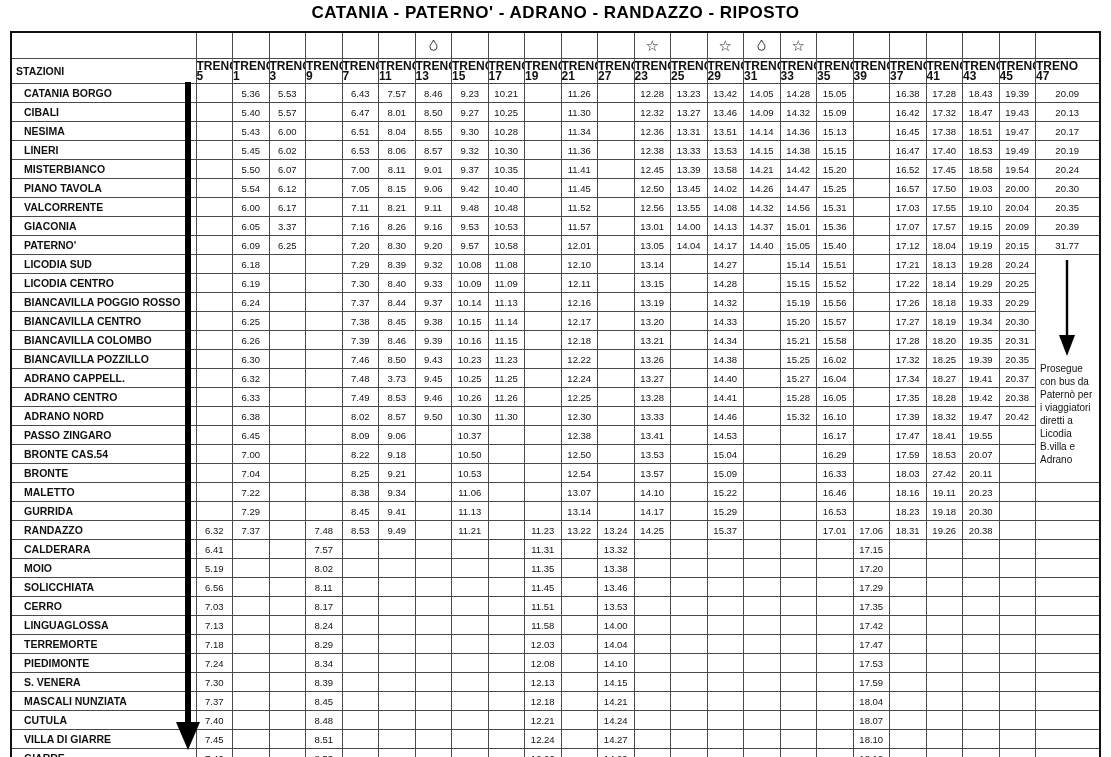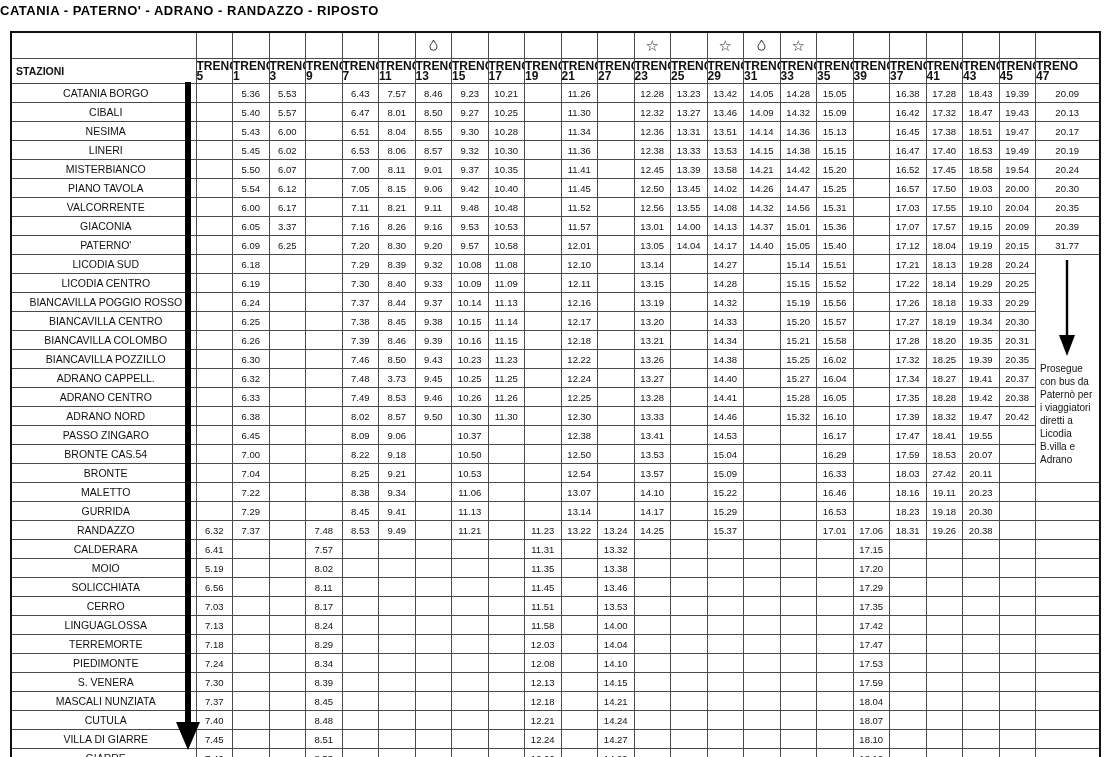--- a/index.html
+++ b/index.html
@@ -1,30 +1,30 @@
 <!DOCTYPE html>
 <html><head>
 <meta charset="utf-8">
 <style>
   html,body{margin:0;padding:0;background:#fff;}
   body{width:1111px;height:757px;overflow:hidden;
        font-family:"Liberation Sans","DejaVu Sans",sans-serif;color:#111;}
   #stage{position:relative;width:1111px;height:757px;background:#fff;}
-  .title{position:absolute;top:3px;left:0;width:1111px;text-align:left;
-         font-size:13px;font-weight:700;letter-spacing:.5px;color:#000;}
+  .title{position:absolute;top:3px;left:0;width:1111px;text-align:center;
+         font-size:17px;font-weight:700;letter-spacing:.5px;color:#000;}
   table.tt{position:absolute;left:10px;top:31px;border-collapse:collapse;
            table-layout:fixed;width:1090px;}
   table.tt th,table.tt td{border:1px solid #4a4a4a;padding:0;margin:0;
            overflow:hidden;white-space:nowrap;background:#fff;color:#111;}
   table.tt{border:2px solid #111;border-bottom:3px solid #111;}
   tr.symrow th, tr.symrow td{height:25px;text-align:center;vertical-align:middle;}
   tr.hdrrow th{height:24px;font-size:12px;font-weight:700;text-align:left;
                vertical-align:middle;line-height:10px;}
   tr.hdrrow th.stn{font-size:10.5px;text-align:left;padding-left:4px;}
-  tbody th.stn{font-size:10.5px;font-weight:400;text-align:center;padding-left:4px;
+  tbody th.stn{font-size:10.5px;font-weight:700;text-align:left;padding-left:12px;
                height:18px;vertical-align:middle;}
   tbody td{height:18px;font-size:9.5px;text-align:center;vertical-align:middle;}
   .star{font-size:15px;line-height:14px;color:#222;}
   td.notecell{vertical-align:top;text-align:center;}
   .busnote{font-size:10px;line-height:13px;text-align:left;padding:2px 2px 0 4px;
            white-space:pre-line;font-weight:400;color:#111;}
 </style>
 </head>
 <body>
 

